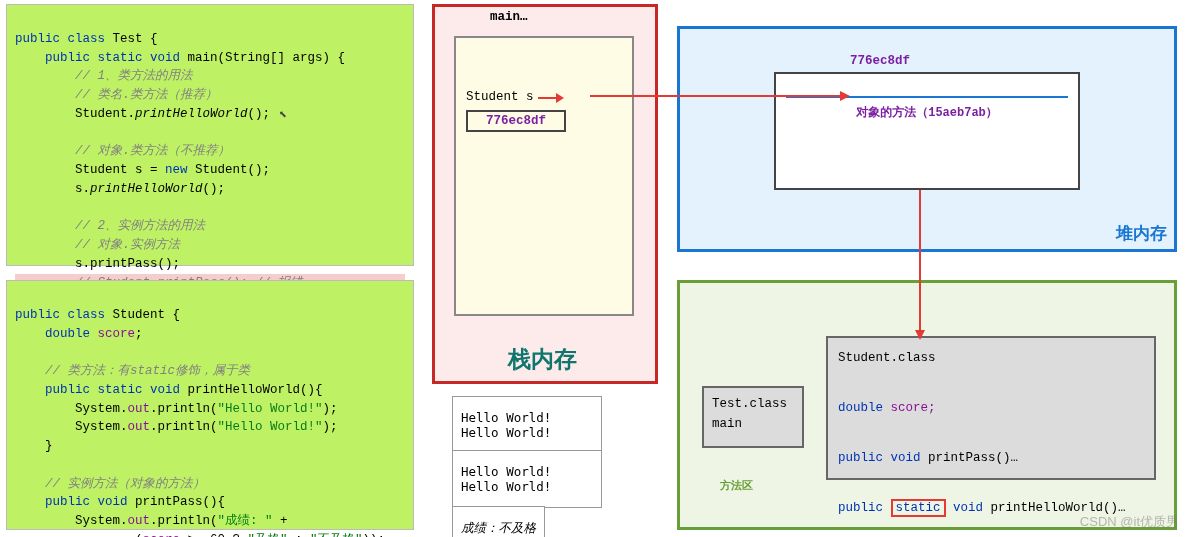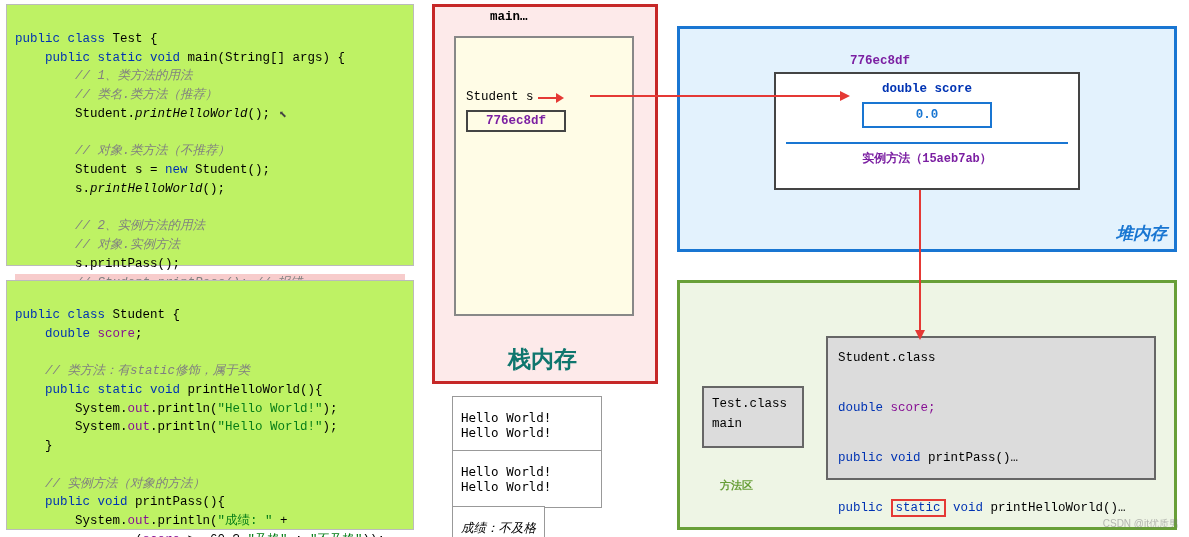--- a/index.html
+++ b/index.html
@@ -49,21 +49,21 @@
   #ptr-box {
     margin-top:6px; border:2px solid #444; padding:2px 18px;
     display:inline-block; font-weight:bold; color:#7b1fa2;
   }
 
   #heap {
     position: absolute; left: 677px; top: 26px;
     width: 500px; height: 226px;
     background: #e3f2fd; border: 3px solid #1976d2;
   }
-  #heap-title { position:absolute; left:1116px; top:222px; font-weight:bold; color:#1976d2; font-size:17px;font-style:italic; }
+  #heap-title { position:absolute; left:1116px; top:222px; font-weight:bold; color:#1976d2; font-size:17px; }
   #objaddr { position:absolute; left:850px; top:54px; color:#7b1fa2; font-weight:bold; }
   #objbox {
     position:absolute; left:774px; top:72px; width:306px; height:118px;
     background:#fff; border:2px solid #444; padding:8px 10px;
     text-align:center;
   }
   #score-label { font-weight:bold; color:#0033b3; }
   #score-val {
     display:block; margin:6px auto 0; width:130px;
     border:2px solid #1976d2; padding:4px 0;
@@ -100,21 +100,21 @@
   #out1 { left:452px; top:396px; width:150px; }
   #out2 { left:452px; top:450px; width:150px; }
   #out3 { left:452px; top:506px;font-style:italic; }
 
   .arrow { position:absolute; pointer-events:none; }
   .arrow line { stroke:#e53935; stroke-width:2; }
   .arrow polygon { fill:#e53935; }
 
   #watermark {
     position:absolute; right:10px; bottom:6px;
-    color:rgba(120,120,120,0.5); font-size:10px;
+    color:rgba(120,120,120,0.5); font-size:13px;
     font-family:sans-serif;
   }
   #cursor { position:absolute; font-size:14px; color:#444; }
 </style>
 </head>
 <body>
 
 <div id="code1" class="code-panel">
 <span class="kw">public class</span> Test {
     <span class="kw">public static void</span> main(String[] args) {
@@ -163,23 +163,21 @@
         <polygon points="18,1 26,6 18,11"></polygon>
     </svg>
   </div>
   <div id="ptr-box">776ec8df</div>
 </div>
 
 <div id="heap"></div>
 <div id="heap-title">堆内存</div>
 <div id="objaddr">776ec8df</div>
 <div id="objbox">
-  <div><span id="score-label"><span class="kw">double</span> <span>score</span></span></div>
-  <span id="score-val">0.0</span>
-  <div id="classref">实例方法（15aeb7ab）</div>
+  <div id="classref">对象的方法（15aeb7ab）</div>
 </div>
 
 <div id="method-area"></div>
 <div id="ma-title">方法区</div>
 <div id="testclass">
   <div>Test.class</div>
   <div>main</div>
 </div>
 <div id="stuclass"><span>Student.class</span>
 

